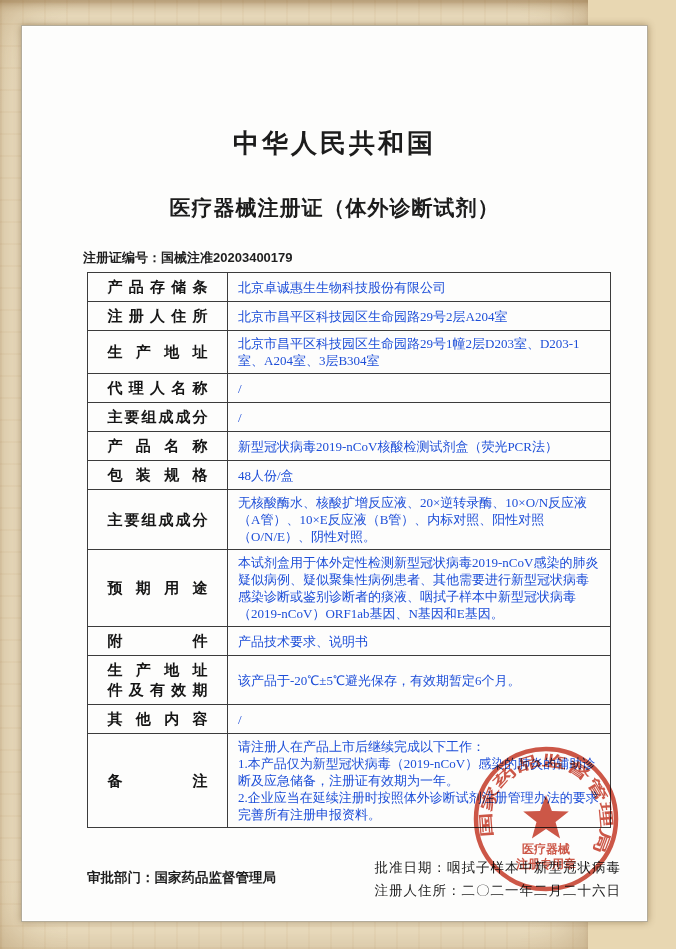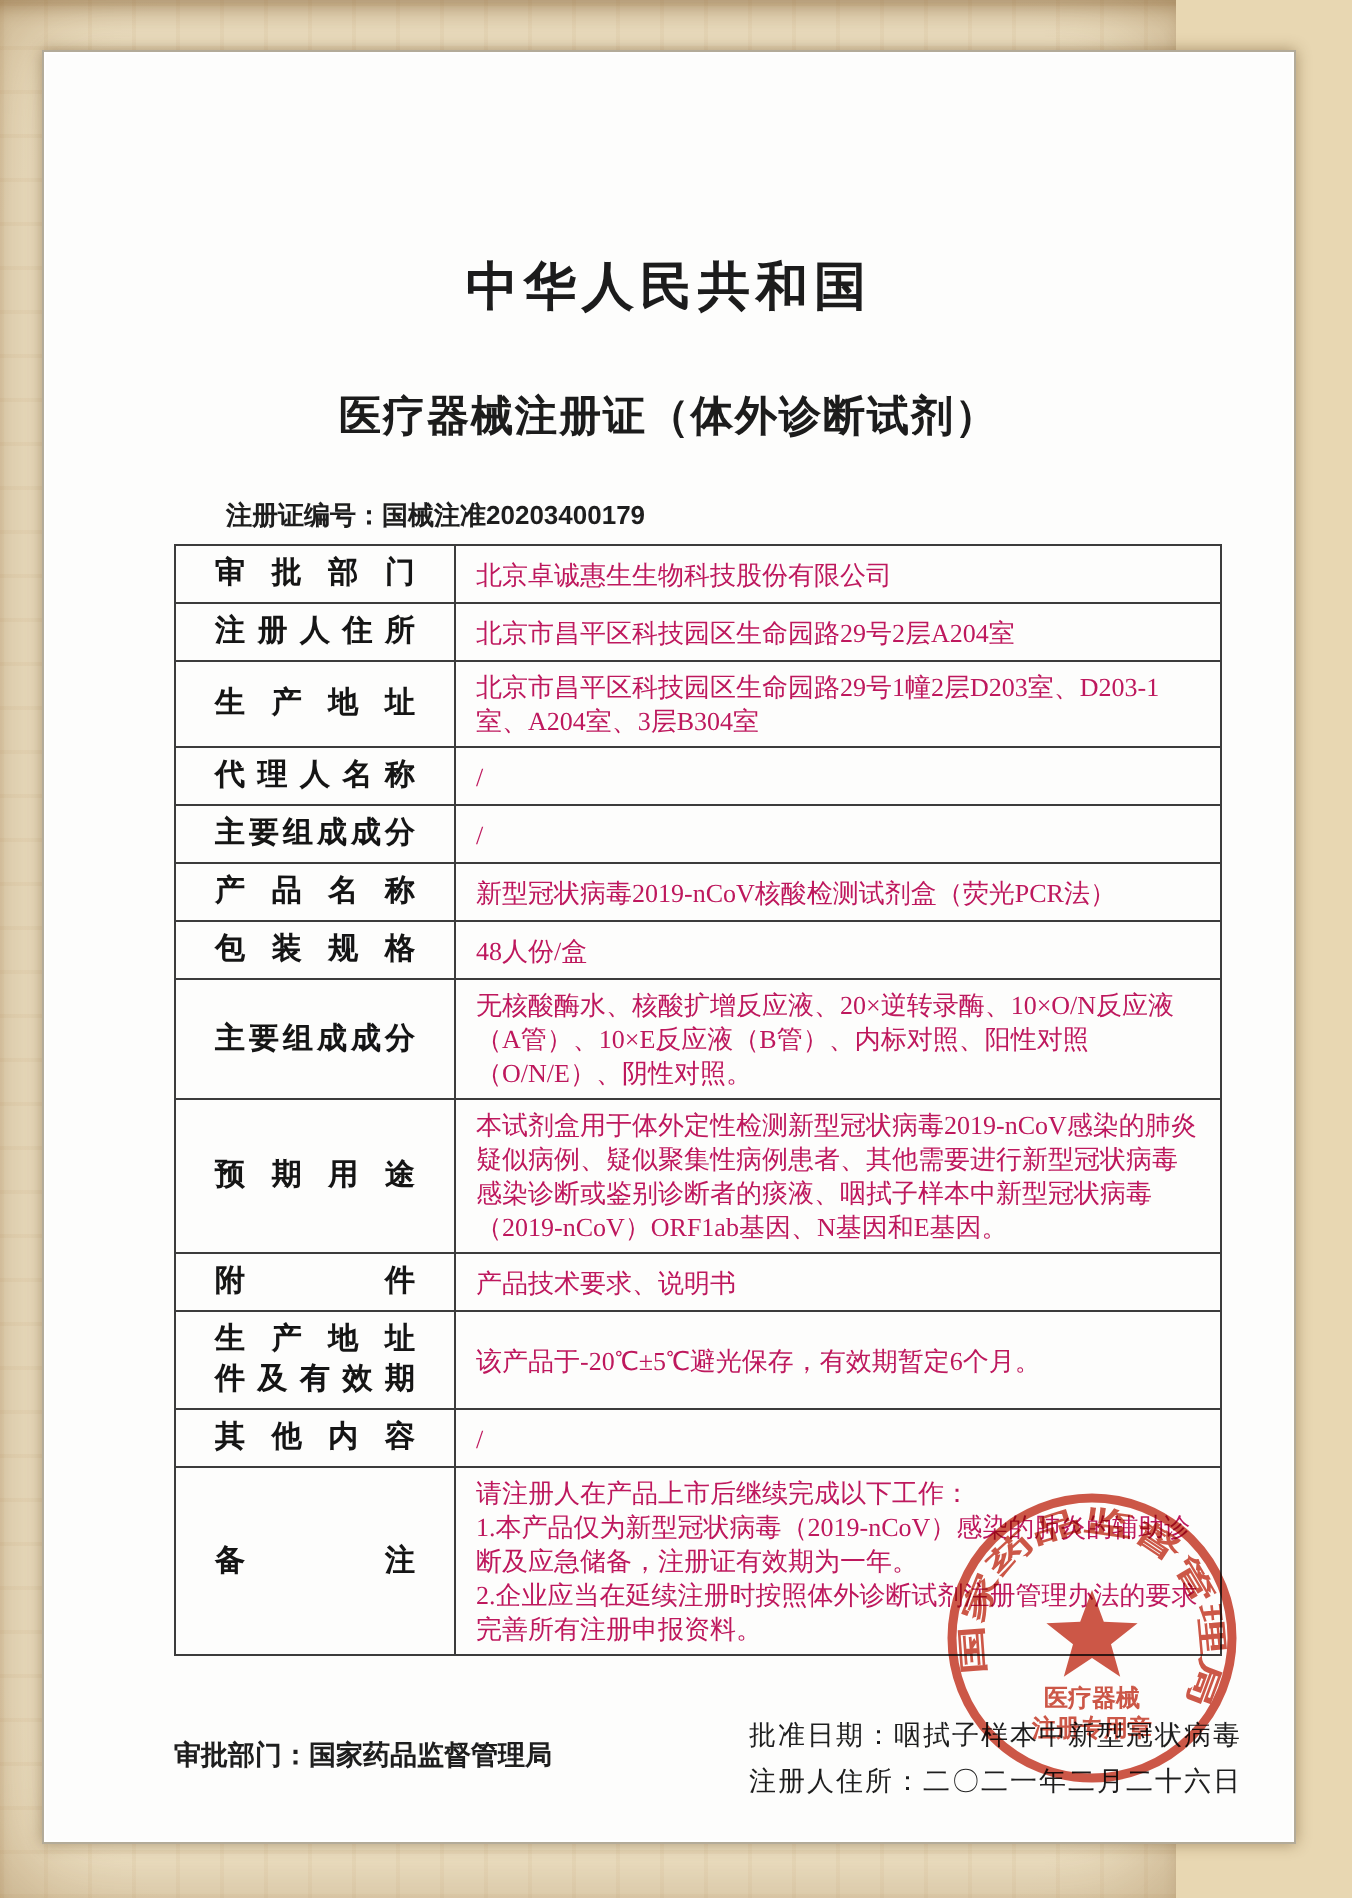--- a/index.html
+++ b/index.html
@@ -28,21 +28,21 @@
     margin-top:100px;text-align:center;
     font-size:26px;font-weight:bold;letter-spacing:3px;color:#1c1c1c;
     font-family:"Liberation Sans", sans-serif;
   }
   .doc-title{
     margin-top:33px;text-align:center;
     font-size:21px;font-weight:bold;letter-spacing:1px;color:#1c1c1c;
     font-family:"Liberation Sans", sans-serif;
   }
   .reg-line{
-    margin:27px 0 5px 91px;
+    margin:27px 0 5px 61px;
     font-size:13px;color:#1e1e1e;font-weight:600;
     font-family:"Liberation Sans", sans-serif;
   }
   .tbl{
     margin-left:65px;width:524px;box-sizing:border-box;
     border:1.5px solid #3c3c3c;
   }
   .trow{display:flex;border-top:1px solid #3c3c3c;}
   .trow:first-child{border-top:none;}
   .cell-label{
@@ -53,21 +53,21 @@
   }
   .cell-label span{
     display:block;width:100px;
     font-size:15px;font-weight:bold;color:#151515;line-height:20px;
     text-align:justify;text-align-last:justify;white-space:pre-line;
     font-family:"Liberation Sans", sans-serif;
   }
   .cell-value{
     flex:1;display:flex;align-items:center;
     padding:4px 10px;
-    font-size:13px;line-height:17px;color:#be185d;
+    font-size:13px;line-height:17px;color:#1d4ed8;
     white-space:pre-line;
   }
   .footer{
     position:absolute;left:65px;right:26px;top:830px;
     display:flex;justify-content:space-between;
     font-size:13.5px;color:#1e1e1e;gap:44px;
   }
   .dept{
     margin-top:13px;font-weight:600;
     font-family:"Liberation Sans", sans-serif;
@@ -86,21 +86,21 @@
   <div class="page">
 
     <div class="country-title">中华人民共和国</div>
     <div class="doc-title">医疗器械注册证（体外诊断试剂）</div>
 
     <div class="reg-line"><span>注册证编号：</span><span>国械注准20203400179</span></div>
 
     <div class="tbl">
       <div class="trow">
         <div class="cell-label">
-            <span>审批部门</span>
+            <span>产品存储条</span>
           </div>
         <div class="cell-value">北京卓诚惠生生物科技股份有限公司</div>
       </div>
       <div class="trow">
         <div class="cell-label">
             <span>注册人住所</span>
           </div>
         <div class="cell-value">北京市昌平区科技园区生命园路29号2层A204室</div>
       </div>
       <div class="trow">

